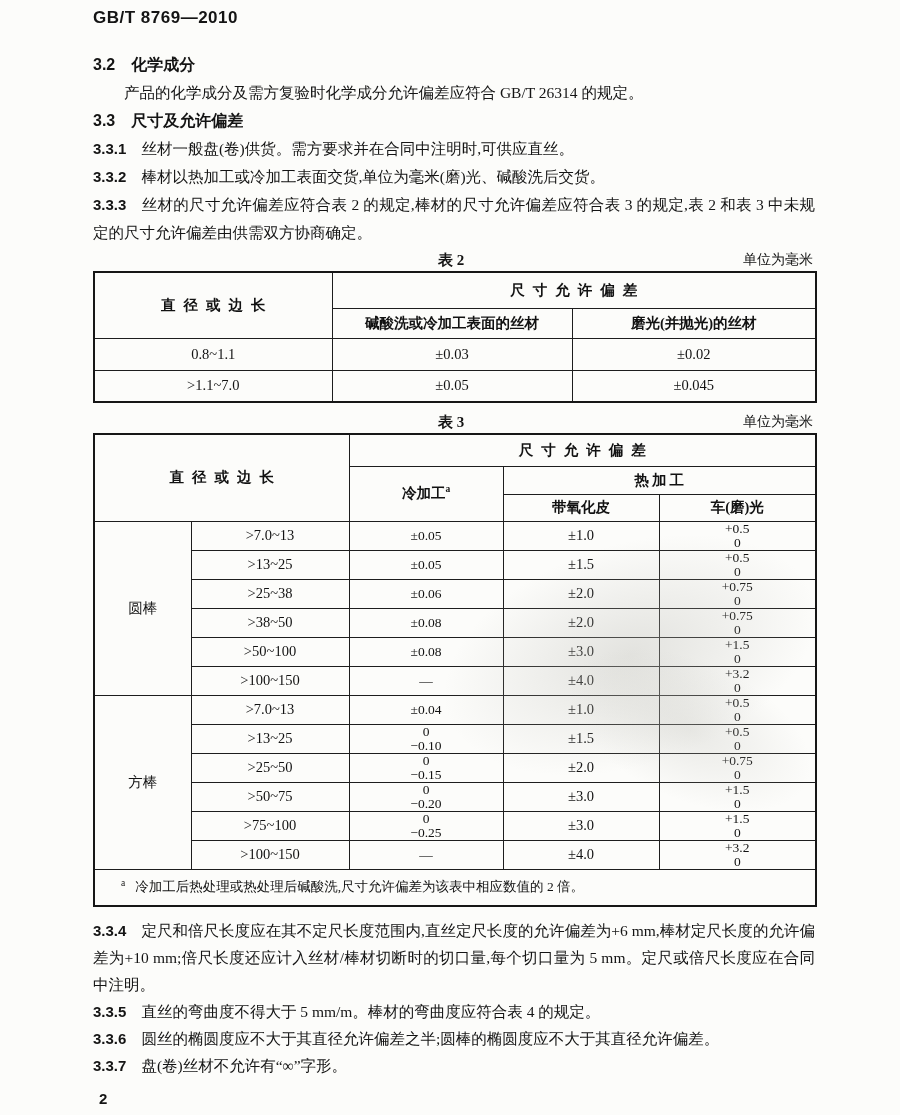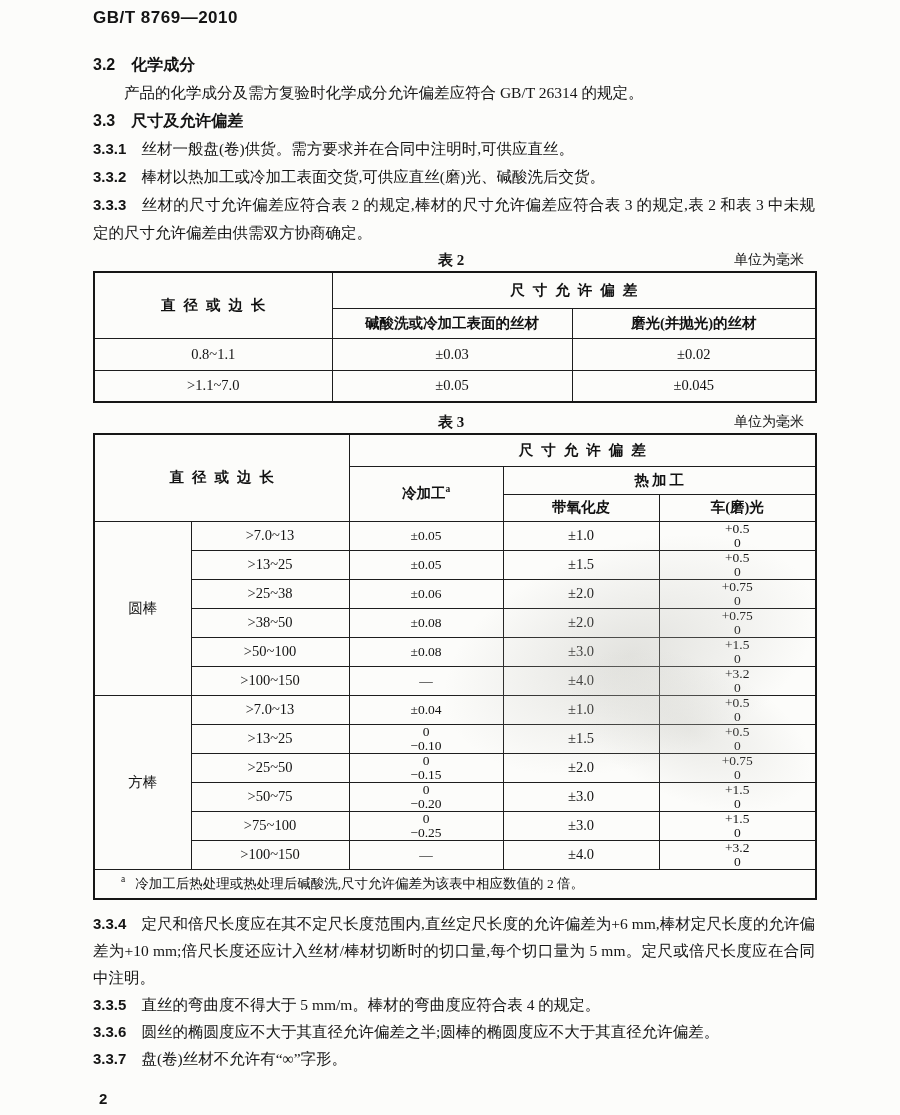--- a/index.html
+++ b/index.html
@@ -29,34 +29,34 @@
   .clause .num{font-weight:700;margin-right:15px;font-family:"Liberation Sans","DejaVu Sans",sans-serif;font-size:15px;}
   .c333{margin-bottom:2px;}
   .tail{line-height:27px;}
   .c334{margin-top:10px;}
 
   .caption-row{position:relative;height:22px;line-height:22px;}
   .caption-row .cap{
     position:absolute;left:0;right:6px;text-align:center;
     font-weight:700;font-size:15px;
   }
-  .caption-row .unit{position:absolute;right:11px;font-size:14px;text-align:center;}
+  .caption-row .unit{position:absolute;right:2px;font-size:14px;text-align:center;}
   .cap3row{margin-top:8px;}
 
   table{border-collapse:collapse;table-layout:fixed;width:722px;}
   table{border:2px solid #161616;}
   td{border:1px solid #1d1d1d;text-align:center;vertical-align:middle;
      font-size:14.5px;padding:0 2px;box-sizing:border-box;color:#121212;}
   .hd{font-weight:700;}
   .sp8{letter-spacing:8px;text-indent:8px;}
   .sp3{letter-spacing:3px;text-indent:3px;}
   .stack div{line-height:14px;font-size:13.5px;}
   .stack div:empty{display:none;}
   sup.mk{font-size:9.5px;vertical-align:super;line-height:0;}
-  .fnote{text-align:left;padding-left:26px;font-size:13.5px;height:30px;}
+  .fnote{text-align:left;padding-left:26px;font-size:13.5px;height:37px;}
   .fnote sup{margin-right:10px;}
 
   .t2 .r1{height:36px;} .t2 .r2{height:30px;} .t2 .rb{height:32px;}
   .t3 .hr1{height:32px;} .t3 .hr2{height:28px;margin-top:22px;} .t3 .hr3{height:27px;}
   .t3 .rb{height:28px;}
 
   .pagenum{position:absolute;left:99px;top:1090px;font-size:15px;font-weight:700;
     font-family:"Liberation Sans","DejaVu Sans",sans-serif;}
 
   .smudge{position:absolute;pointer-events:none;}
@@ -73,21 +73,21 @@
 <div class="page">
 
   <div class="doc-header">GB/T 8769—2010</div>
 
   <p class="h h32"><span class="num">3.2</span><span>化学成分</span></p>
   <p class="body-p indent">产品的化学成分及需方复验时化学成分允许偏差应符合 GB/T 26314 的规定。</p>
 
   <p class="h h33"><span class="num">3.3</span><span>尺寸及允许偏差</span></p>
 
   <p class="clause"><span class="num">3.3.1</span><span>丝材一般盘(卷)供货。需方要求并在合同中注明时,可供应直丝。</span></p>
-  <p class="clause"><span class="num">3.3.2</span><span>棒材以热加工或冷加工表面交货,可供应直丝(磨)光、碱酸洗后交货。</span></p>
+  <p class="clause"><span class="num">3.3.2</span><span>棒材以热加工或冷加工表面交货,单位为毫米(磨)光、碱酸洗后交货。</span></p>
   <p class="clause c333"><span class="num">3.3.3</span><span>丝材的尺寸允许偏差应符合表 2 的规定,棒材的尺寸允许偏差应符合表 3 的规定,表 2 和表 3 中未规定的尺寸允许偏差由供需双方协商确定。</span></p>
 
   <div class="caption-row">
     <span class="cap">表 2</span>
     <span class="unit">单位为毫米</span>
   </div>
 
   <table class="t2">
     <colgroup>
         <col style="width:238px">

